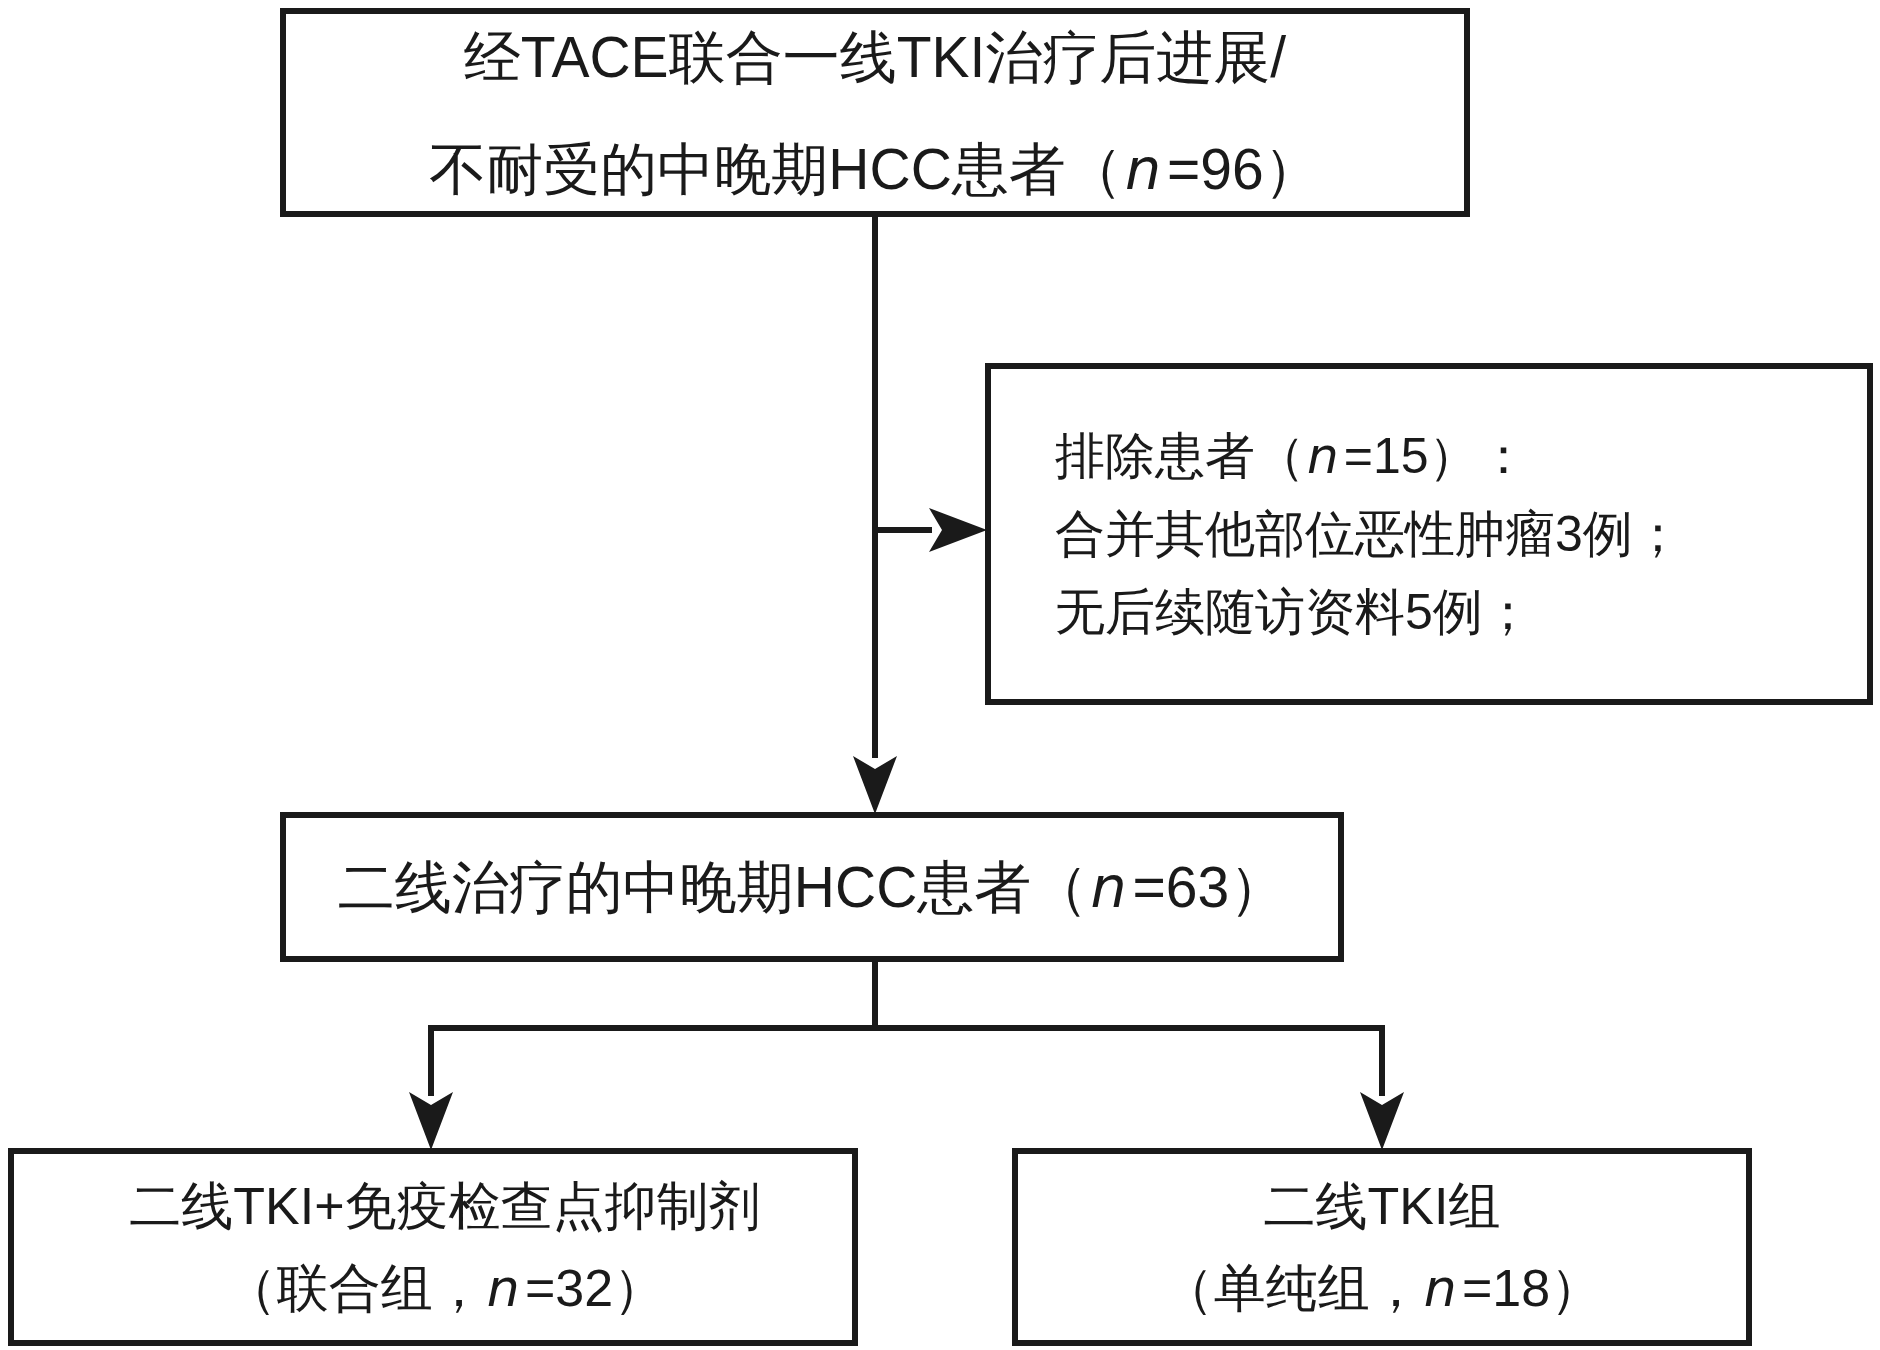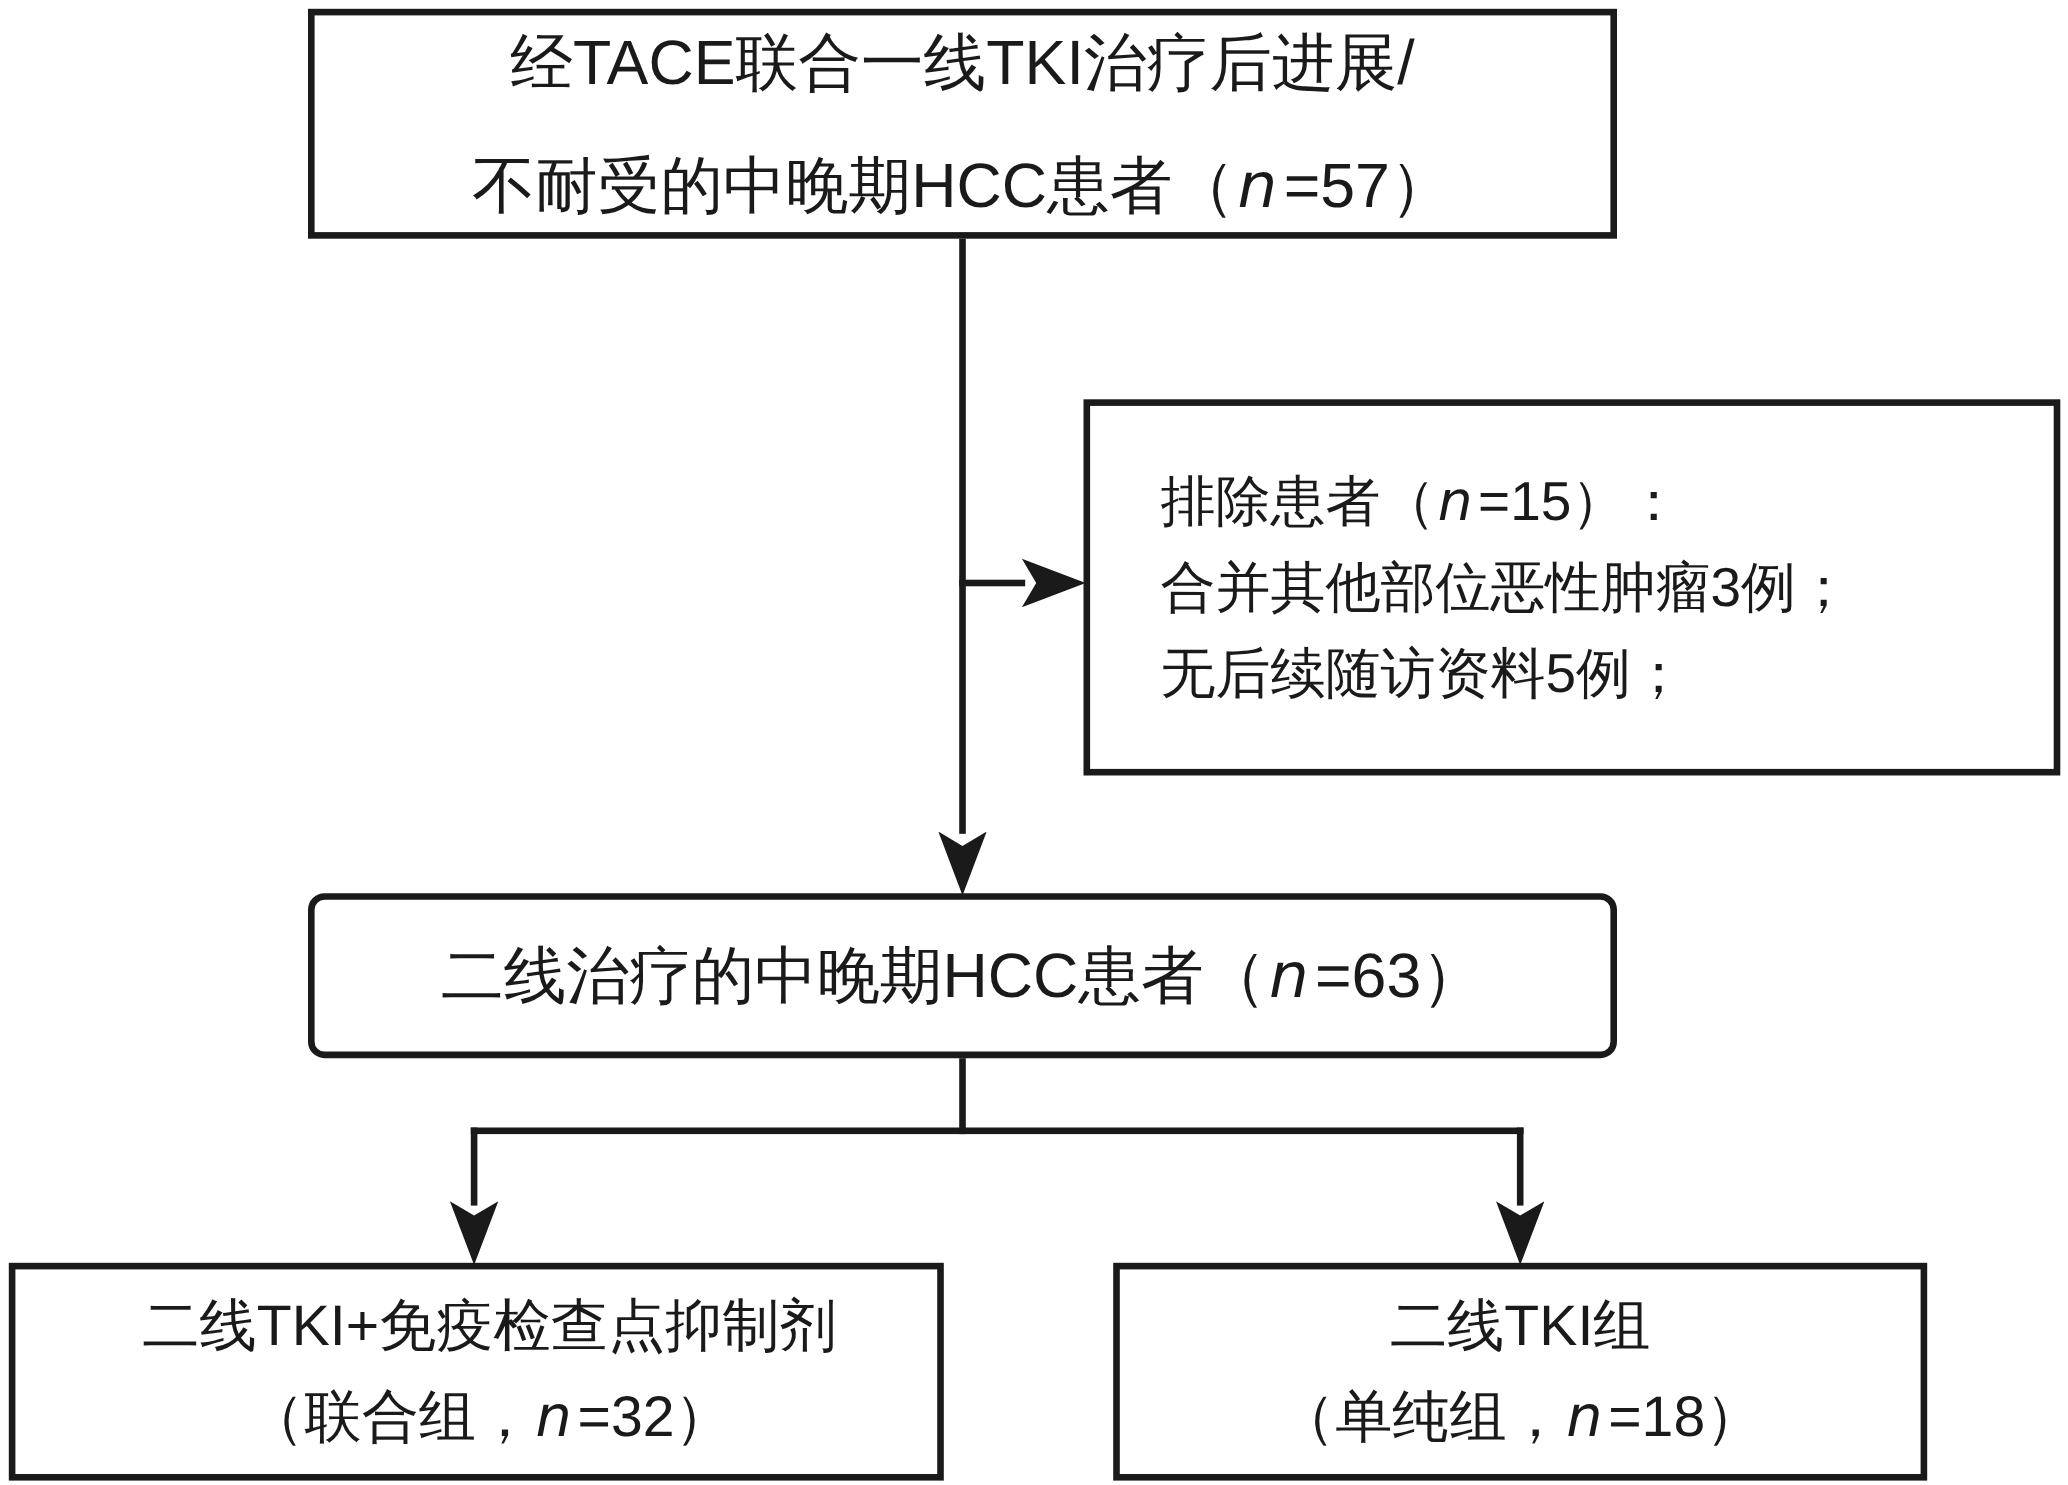--- a/index.html
+++ b/index.html
@@ -28,21 +28,21 @@
   }
   .center-text .bline { text-align: center; }
   .left-text .bline { text-align: left; }
 
   #box-top    { left: 280px;  top: 8px;    width: 1190px; height: 209px; gap: 24px; }
   #box-top .bline    { font-size: 57px; line-height: 88px; }
 
   #box-excl   { left: 985px;  top: 363px;  width: 888px;  height: 342px; padding-left: 22px; }
   #box-excl .bline   { font-size: 50px; line-height: 78px; margin-left: 42px; }
 
-  #box-mid    { left: 280px;  top: 812px;  width: 1190px; height: 150px; border-radius: 15px; }
+  #box-mid    { left: 280px;  top: 812px;  width: 1064px; height: 150px; }
   #box-mid .bline    { font-size: 57px; line-height: 70px; }
 
   #box-combo  { left: 8px;    top: 1148px; width: 850px;  height: 198px; padding-left: 24px; }
   #box-mono   { left: 1012px; top: 1148px; width: 740px;  height: 198px; align-items: center; }
   #box-combo .bline, #box-mono .bline { font-size: 52px; line-height: 82px; }
 
   .var-n {
     font-style: italic;
     font-family: "DejaVu Sans", sans-serif;
     margin: 0 0.10em 0 0.04em;
@@ -70,21 +70,21 @@
   #conn-drop-r    { left: 1379px; top: 1025px; width: 6px; height: 71px; }
   #ah-drop-r      { left: 1360px; top: 1092px; }
 </style>
 </head>
 <body>
 
 <div id="stage">
 
   <div class="fbox center-text" id="box-top">
     <div class="bline"><span>经TACE联合一线TKI治疗后进展/</span></div>
-    <div class="bline"><span>不耐受的中晚期HCC患者（</span><span class="var-n">n</span><span>=57）</span></div>
+    <div class="bline"><span>不耐受的中晚期HCC患者（</span><span class="var-n">n</span><span>=96）</span></div>
   </div>
 
   <div class="fbox left-text" id="box-excl">
     <div class="bline"><span>排除患者（</span><span class="var-n">n</span><span>=15）：</span></div>
     <div class="bline"><span>合并其他部位恶性肿瘤3例；</span></div>
     <div class="bline"><span>无后续随访资料5例；</span></div>
   </div>
 
   <div class="fbox center-text" id="box-mid">
     <div class="bline"><span>二线治疗的中晚期HCC患者（</span><span class="var-n">n</span><span>=63）</span></div>

